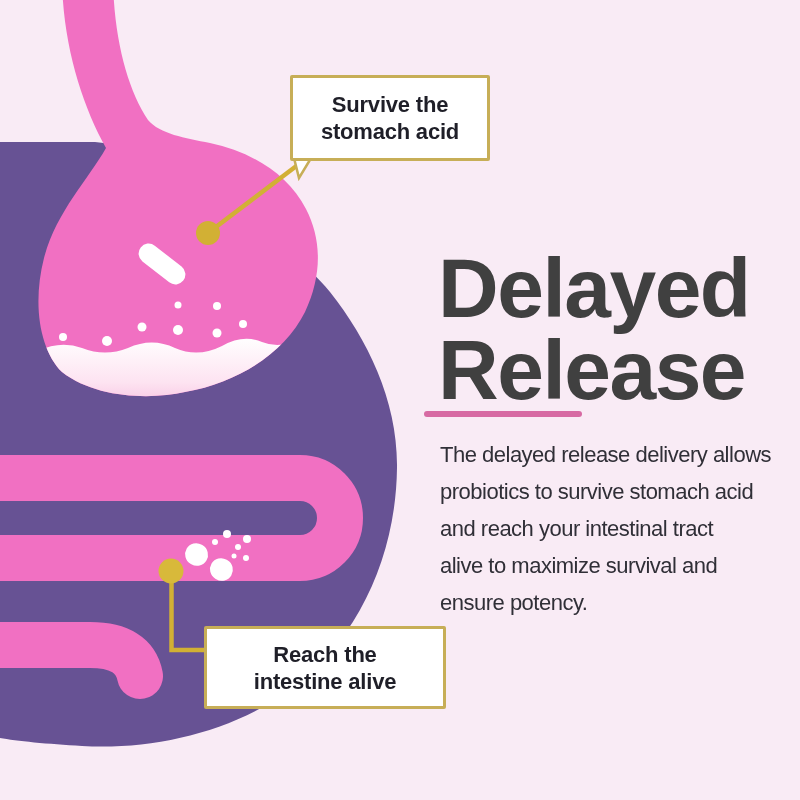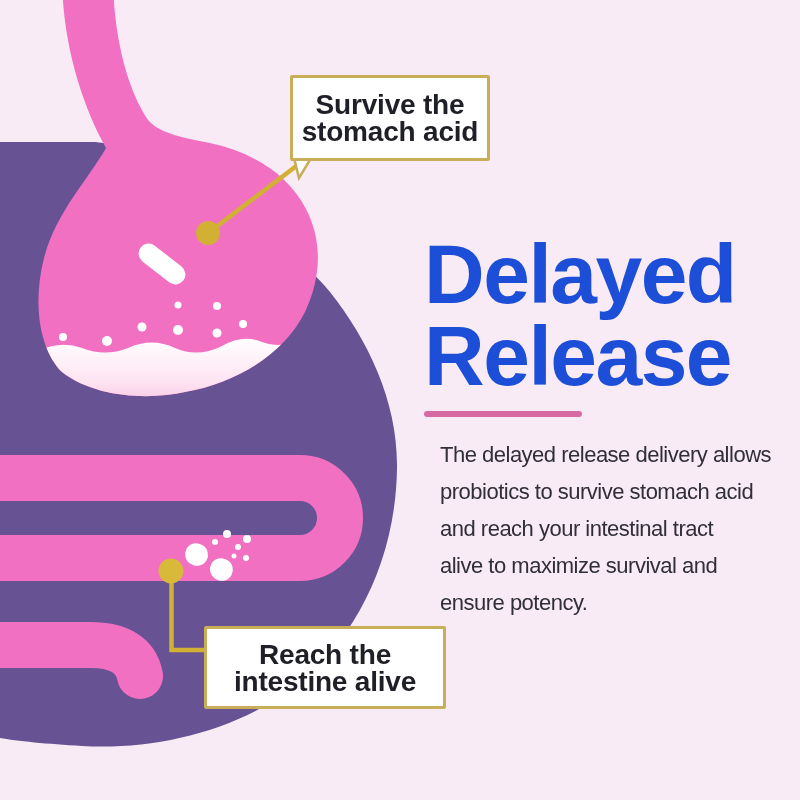--- a/index.html
+++ b/index.html
@@ -18,38 +18,38 @@
     box-sizing: border-box;
     background: #ffffff;
     border: 3px solid #c7ae57;
     border-radius: 2px;
     display: flex;
     align-items: center;
     justify-content: center;
     text-align: center;
   }
   .callout-label {
-    font-size: 28px;
+    font-size: 22px;
     font-weight: bold;
     line-height: 27px;
     color: #1f1f28;
     white-space: pre-line;
     letter-spacing: -0.2px;
   }
   .callout-top { left: 290px; top: 75px; width: 200px; height: 86px; }
   .callout-bottom { left: 204px; top: 626px; width: 242px; height: 83px; }
   .page-title {
     position: absolute;
     left: 424px; top: 233px;
-    margin: 0;
+    margin: 14px;
     font-size: 84px;
     font-weight: bold;
     line-height: 82px;
     letter-spacing: -1.5px;
-    color: #1d4ed8;
+    color: #404040;
     white-space: pre-line;
   }
   .divider {
     position: absolute;
     left: 424px; top: 411px;
     width: 158px; height: 6px;
     border-radius: 3px;
     background: #d76aa3;
   }
   .body-copy {

